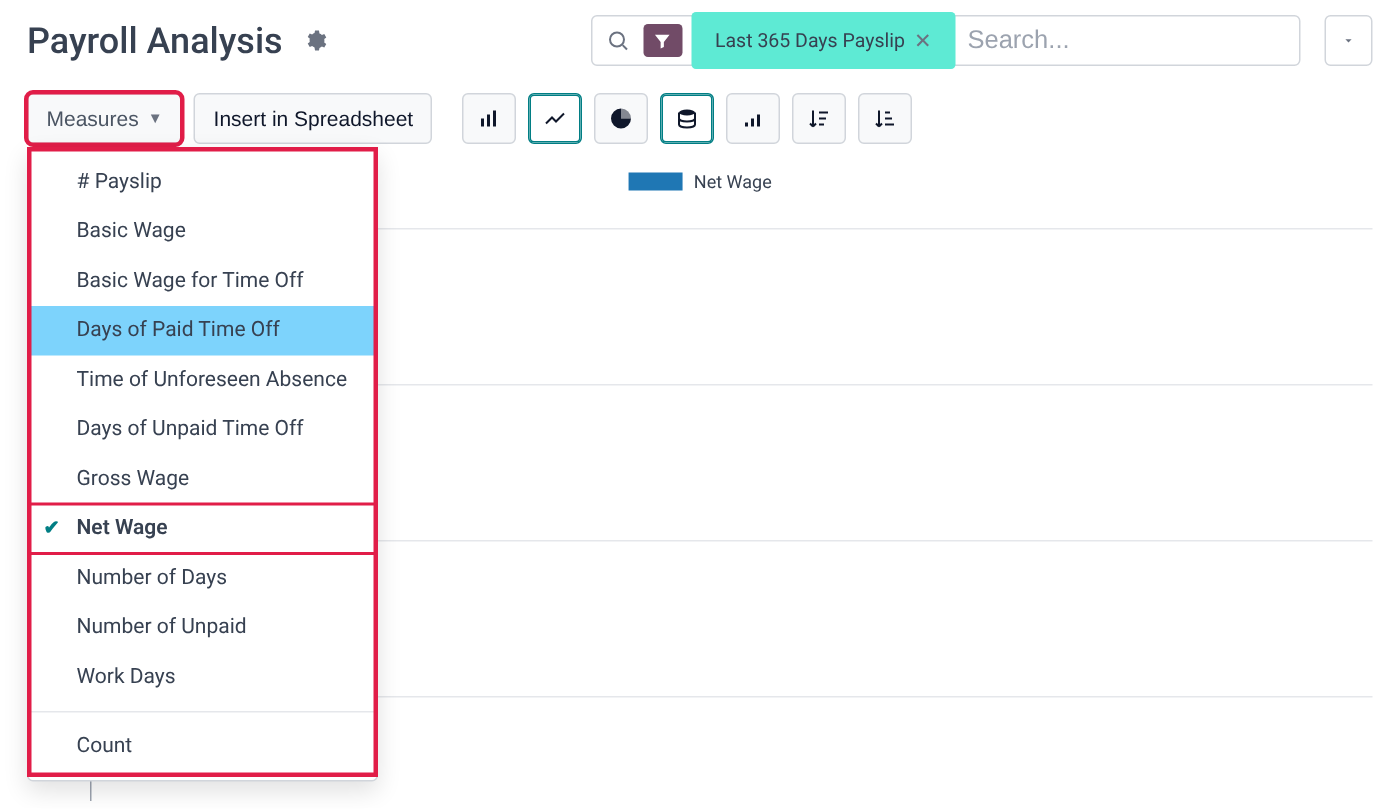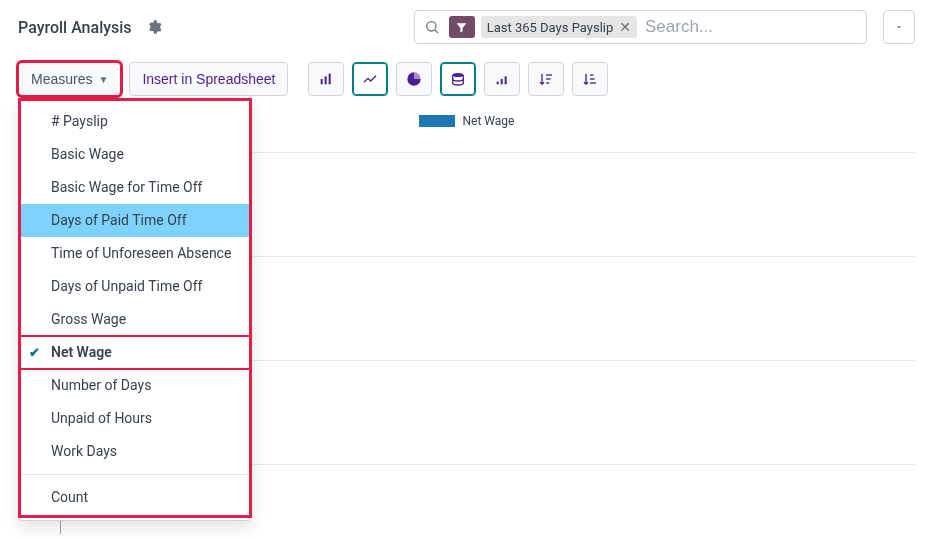--- a/index.html
+++ b/index.html
@@ -17,21 +17,21 @@
       overflow: hidden;
       position: relative;
     }
     .header {
       display: flex;
       align-items: center;
       padding: 10px 18px 18px 18px;
       gap: 10px;
     }
     .page-title {
-      font-size: 16px;
+      font-size: 24px;
       font-weight: 500;
       color: #374151;
     }
     .gear-icon {
       color: #6b7280;
       font-size: 14px;
       margin-left: 4px;
     }
     .spacer {
       flex: 1;
@@ -59,24 +59,24 @@
       border-radius: 3px;
       display: flex;
       align-items: center;
       justify-content: center;
       color: #fff;
       margin-right: 6px;
     }
     .filter-chip {
       display: flex;
       align-items: center;
-      background: #e5e5e5;
+      background: #5eead4;
       border-radius: 3px;
-      height: 22px;
-      padding: 0 6px;
+      height: 38px;
+      padding: 0 16px;
       font-size: 13px;
       color: #374151;
       margin-right: 8px;
     }
     .chip-x {
       margin-left: 6px;
       color: #6b7280;
       font-size: 14px;
       cursor: pointer;
     }
@@ -113,21 +113,21 @@
     .btn {
       height: 34px;
       border: 1px solid #d1d5db;
       border-radius: 4px;
       background: #f8f9fa;
       display: inline-flex;
       align-items: center;
       justify-content: center;
       padding: 0 12px;
       font-size: 14px;
-      color: #4c1d95;
+      color: #0f172a;
       cursor: pointer;
     }
     .btn.measures {
       font-weight: 500;
       color: #4b5563;
     }
     .btn.icon-only {
       width: 36px;
       padding: 0;
     }
@@ -393,21 +393,21 @@
     </div>
   <div class="dd-item selected" style="position:relative">
     <span class="dd-check">✔</span>
     <span>Net Wage</span>
     <div class="dd-item-red-outline"></div>
   </div>
   <div class="dd-item">
       <span>Number of Days</span>
     </div>
   <div class="dd-item">
-      <span>Unpaid of Hours</span>
+      <span>Number of Unpaid</span>
     </div>
   <div class="dd-item">
       <span>Work Days</span>
     </div>
   <div class="dd-sep"></div>
   <div class="dd-item">
       <span>Count</span>
     </div>
 </div>
 <div class="dropdown-red-outline"></div>

